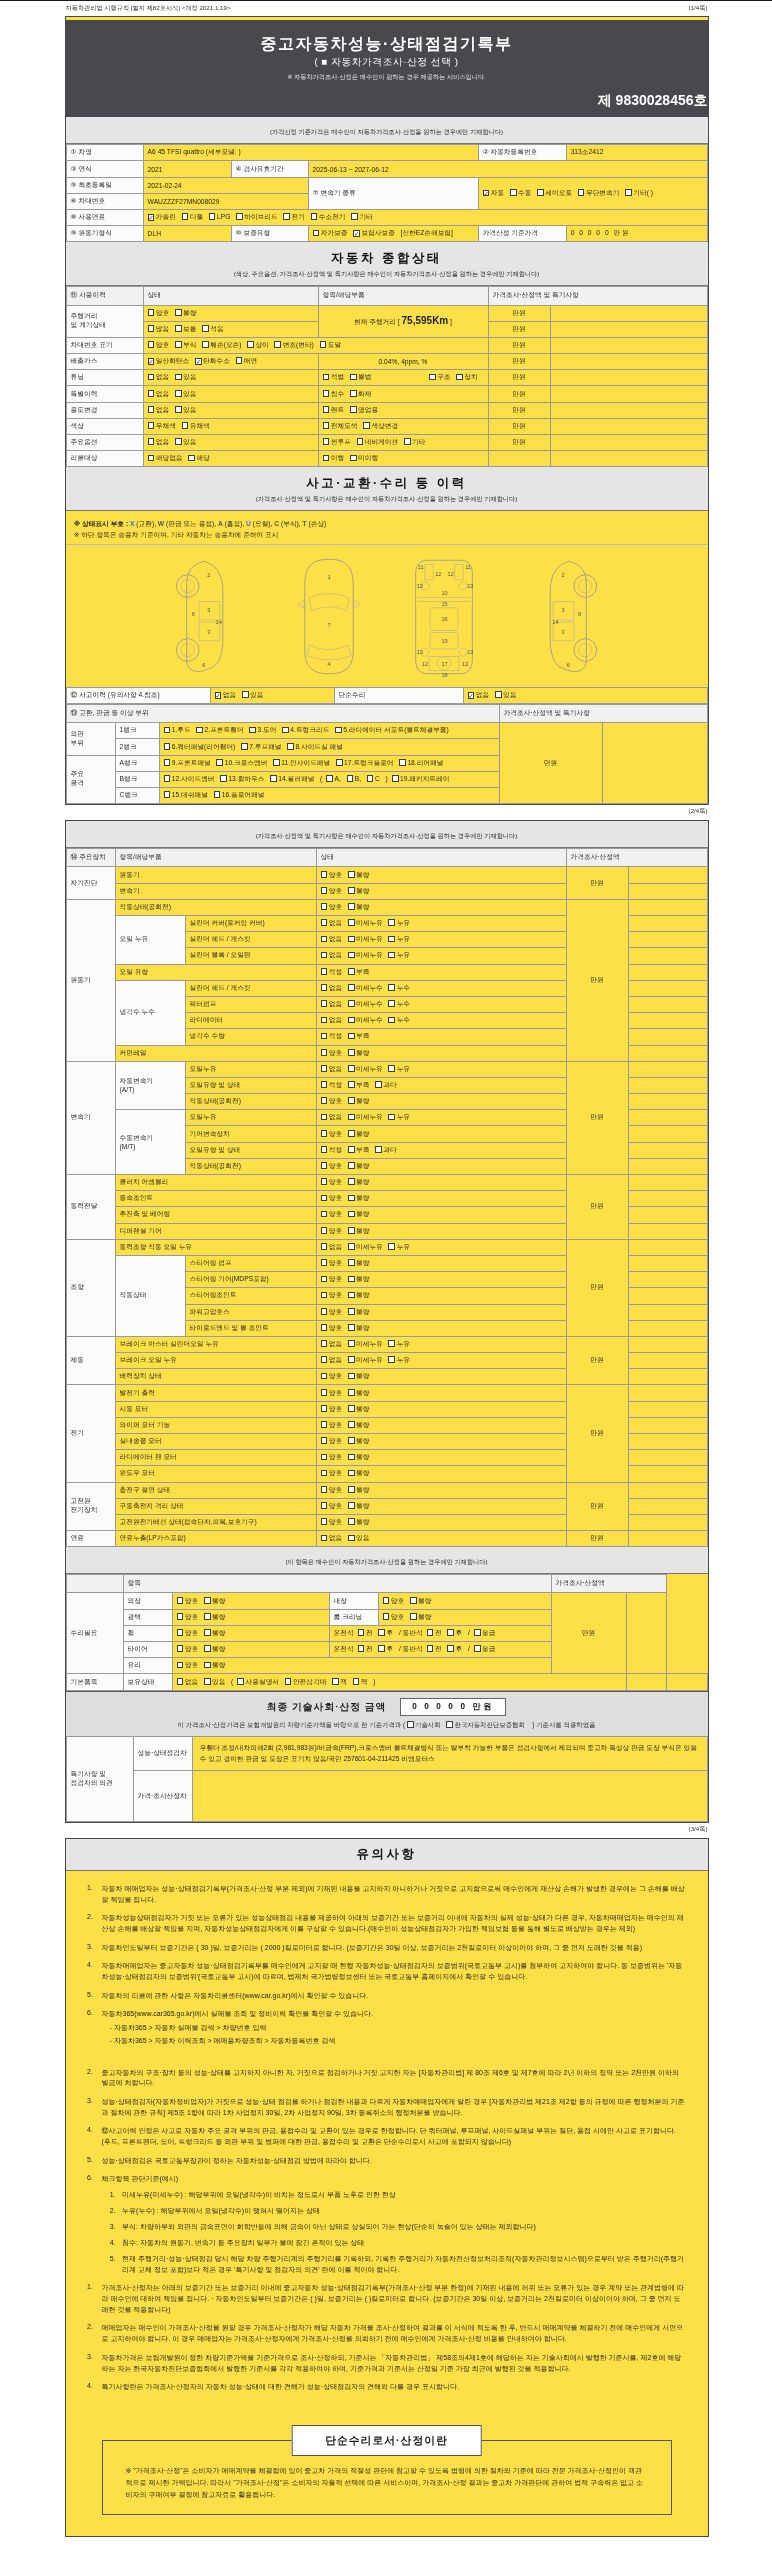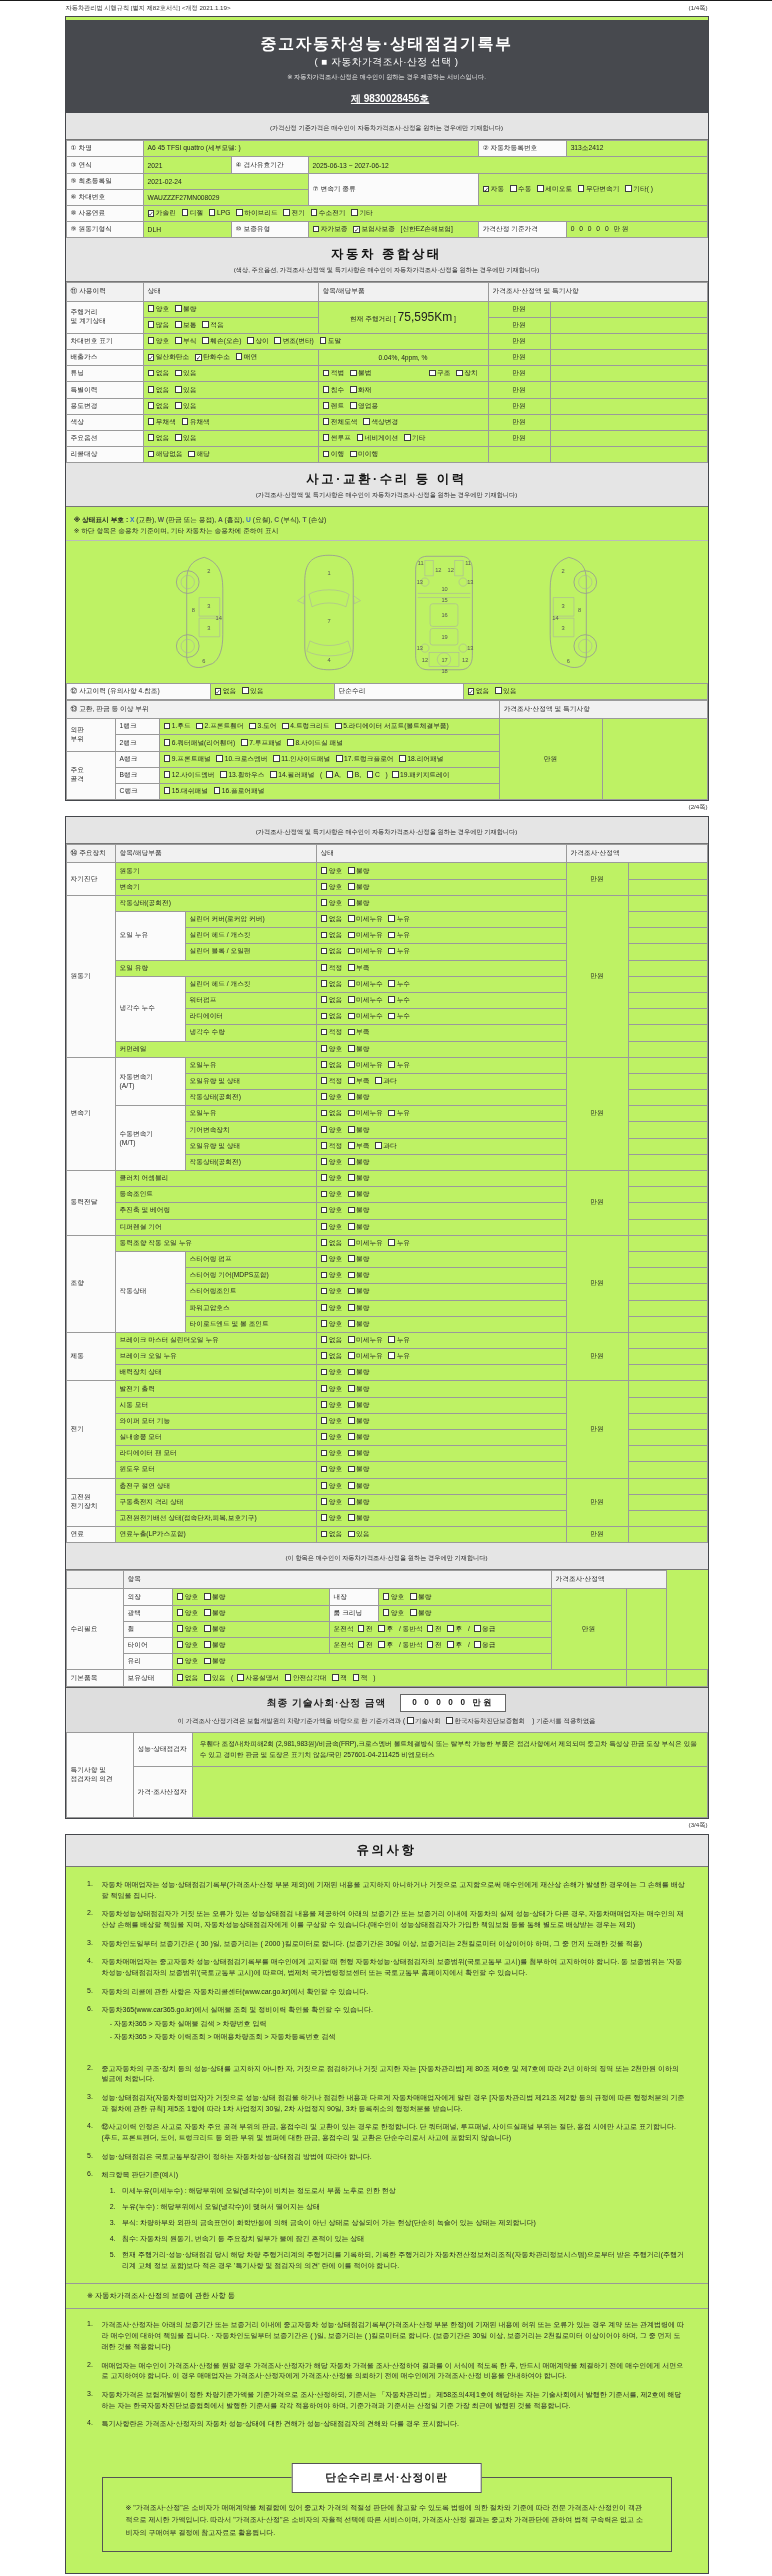--- a/index.html
+++ b/index.html
@@ -1,27 +1,27 @@
 <!DOCTYPE html>
 <html style="font-size:8.2px"><head>
 <meta charset="utf-8">
 <style>
   html,body{margin:0;padding:0;background:#fff;}
   body{width:773px;font-family:"Liberation Sans","DejaVu Sans",sans-serif;color:#222;}
   .top-rule{border-top:1.5px solid #1a1a1a;}
   .wrap{width:644px;margin:0 auto;}
   .meta-row{display:flex;justify-content:space-between;font-size:6.2px;color:#333;padding:2.6px 1px 3.6px;}
   .pagemark{text-align:right;font-size:6.2px;color:#333;padding:1.5px 1px 4.6px;}
-  .page{border:1.5px solid #45474c;background:#bef264;}
+  .page{border:1.5px solid #45474c;background:#fde047;}
   
   .titleblock{background:#47494e;color:#fff;text-align:center;margin-top:3.1px;padding:13.4px 0 3.1px;}
   .titleblock .t1{font-size:16px;font-weight:bold;letter-spacing:1.5px;}
   .titleblock .t2{font-size:9.8px;margin-top:1px;letter-spacing:0.5px;}
   .titleblock .t3{font-size:6.2px;margin-top:4.1px;color:#e8e8e8;}
-  .titleblock .docno{text-align:center;font-size:10px;font-weight:bold;padding:10.3px 0 4.1px 7.2px;text-decoration:underline;}
+  .titleblock .docno{text-align:right;font-size:14px;font-weight:bold;padding:10.3px 0 4.1px 7.2px;}
   
   .shead{background:#e5e5e5;text-align:center;padding:7.2px 0 6.2px;border-bottom:0.5px solid #777;}
   .shead h2{margin:0;font-size:12.4px;font-weight:bold;letter-spacing:2.6px;color:#111;}
   .shead p{margin:3.6px 0 0;font-size:6.2px;color:#222;}
   
   table.form{width:100%;border-collapse:collapse;font-size:6.7px;table-layout:fixed;}
   table.form td{border:0.5px solid #9a9a9a;padding:3.1px 4.1px;vertical-align:middle;word-break:keep-all;}
   table.form td.lab{background:#fbfbfb;color:#222;}
   table.form td.hd{background:#f1f1f1;font-size:6.7px;padding:4.1px;}
   table.form td.pr{text-align:center;}
@@ -34,21 +34,21 @@
   .legend{padding:6.2px 8.2px 4.1px;font-size:6.7px;line-height:1.7;border-bottom:0.5px solid #bbb;}
   .legend .lt{font-weight:bold;}
   
   .diagrams{display:flex;justify-content:center;gap:17.5px;padding:8.2px 0 9.3px;}
   .diagrams svg{display:block;}
   .dg-num{font-size:11px;fill:#555;}
   .dg-line{fill:none;stroke:#979797;stroke-width:1.6;}
   .dg-thin{fill:none;stroke:#a8a8a8;stroke-width:1;}
   
   .midflex{display:flex;justify-content:space-between;align-items:center;}
-  .mileage-val{font-size:12px;font-weight:normal;}
+  .mileage-val{font-size:10px;font-weight:bold;}
   
   .finalbar{background:#dedede;text-align:center;padding:6.2px 0 4.1px;border-top:1px solid #555;}
   .finalbar .fl{font-size:9.8px;font-weight:bold;letter-spacing:1px;}
   .finalbar .fv{display:inline-block;border:0.5px solid #666;background:#fff;padding:2.6px 11.3px;margin-left:11.3px;letter-spacing:2.6px;font-weight:bold;font-size:8.2px;}
   .finalbar .fnote{font-size:6.4px;margin-top:4.6px;padding-bottom:2.1px;}
   
   .notice-body{padding:13.4px 21.6px 10.3px;}
   .nitem{display:flex;margin-bottom:7.7px;}
   .nno{width:14.4px;flex:none;font-size:7px;}
   .ntext{flex:1;font-size:7px;line-height:1.55;}
@@ -794,21 +794,20 @@
               <span class="sno">3.</span>
               <div class="stx">부식: 차량하부와 외판의 금속표면이 화학반응에 의해 금속이 아닌 상태로 상실되어 가는 현상(단순히 녹슬어 있는 상태는 제외합니다)</div>
             </div><div class="nsub">
               <span class="sno">4.</span>
               <div class="stx">침수: 자동차의 원동기, 변속기 등 주요장치 일부가 물에 잠긴 흔적이 있는 상태</div>
             </div><div class="nsub">
               <span class="sno">5.</span>
               <div class="stx">현재 주행거리·성능·상태점검 당시 해당 차량 주행거리계의 주행거리를 기록하되, 기록한 주행거리가 자동차전산정보처리조직(자동차관리정보시스템)으로부터 받은 주행거리(주행거리계 교체 정보 포함)보다 적은 경우 '특기사항 및 점검자의 의견' 란에 이를 적어야 합니다.</div>
             </div></div>
         </div>
-        <div class="ndivider">※ 자동차가격조사·산정의 보증에 관한 사항 등</div>
         <div class="nitem">
           <span class="nno">1.</span>
           <div class="ntext">가격조사·산정자는 아래의 보증기간 또는 보증거리 이내에 중고자동차 성능·상태점검기록부(가격조사·산정 부분 한정)에 기재된 내용에 허위 또는 오류가 있는 경우 계약 또는 관계법령에 따라 매수인에 대하여 책임을 집니다. · 자동차인도일부터 보증기간은 (      )일, 보증거리는 (      )킬로미터로 합니다. (보증기간은 30일 이상, 보증거리는 2천킬로미터 이상이어야 하며, 그 중 먼저 도래한 것을 적용합니다)</div>
         </div>
         <div class="nitem">
           <span class="nno">2.</span>
           <div class="ntext">매매업자는 매수인이 가격조사·산정을 원할 경우 가격조사·산정자가 해당 자동차 가격을 조사·산정하여 결과를 이 서식에 적도록 한 후, 반드시 매매계약을 체결하기 전에 매수인에게 서면으로 고지하여야 합니다. 이 경우 매매업자는 가격조사·산정자에게 가격조사·산정을 의뢰하기 전에 매수인에게 가격조사·산정 비용을 안내하여야 합니다.</div>
         </div>
         <div class="nitem">
           <span class="nno">3.</span>

